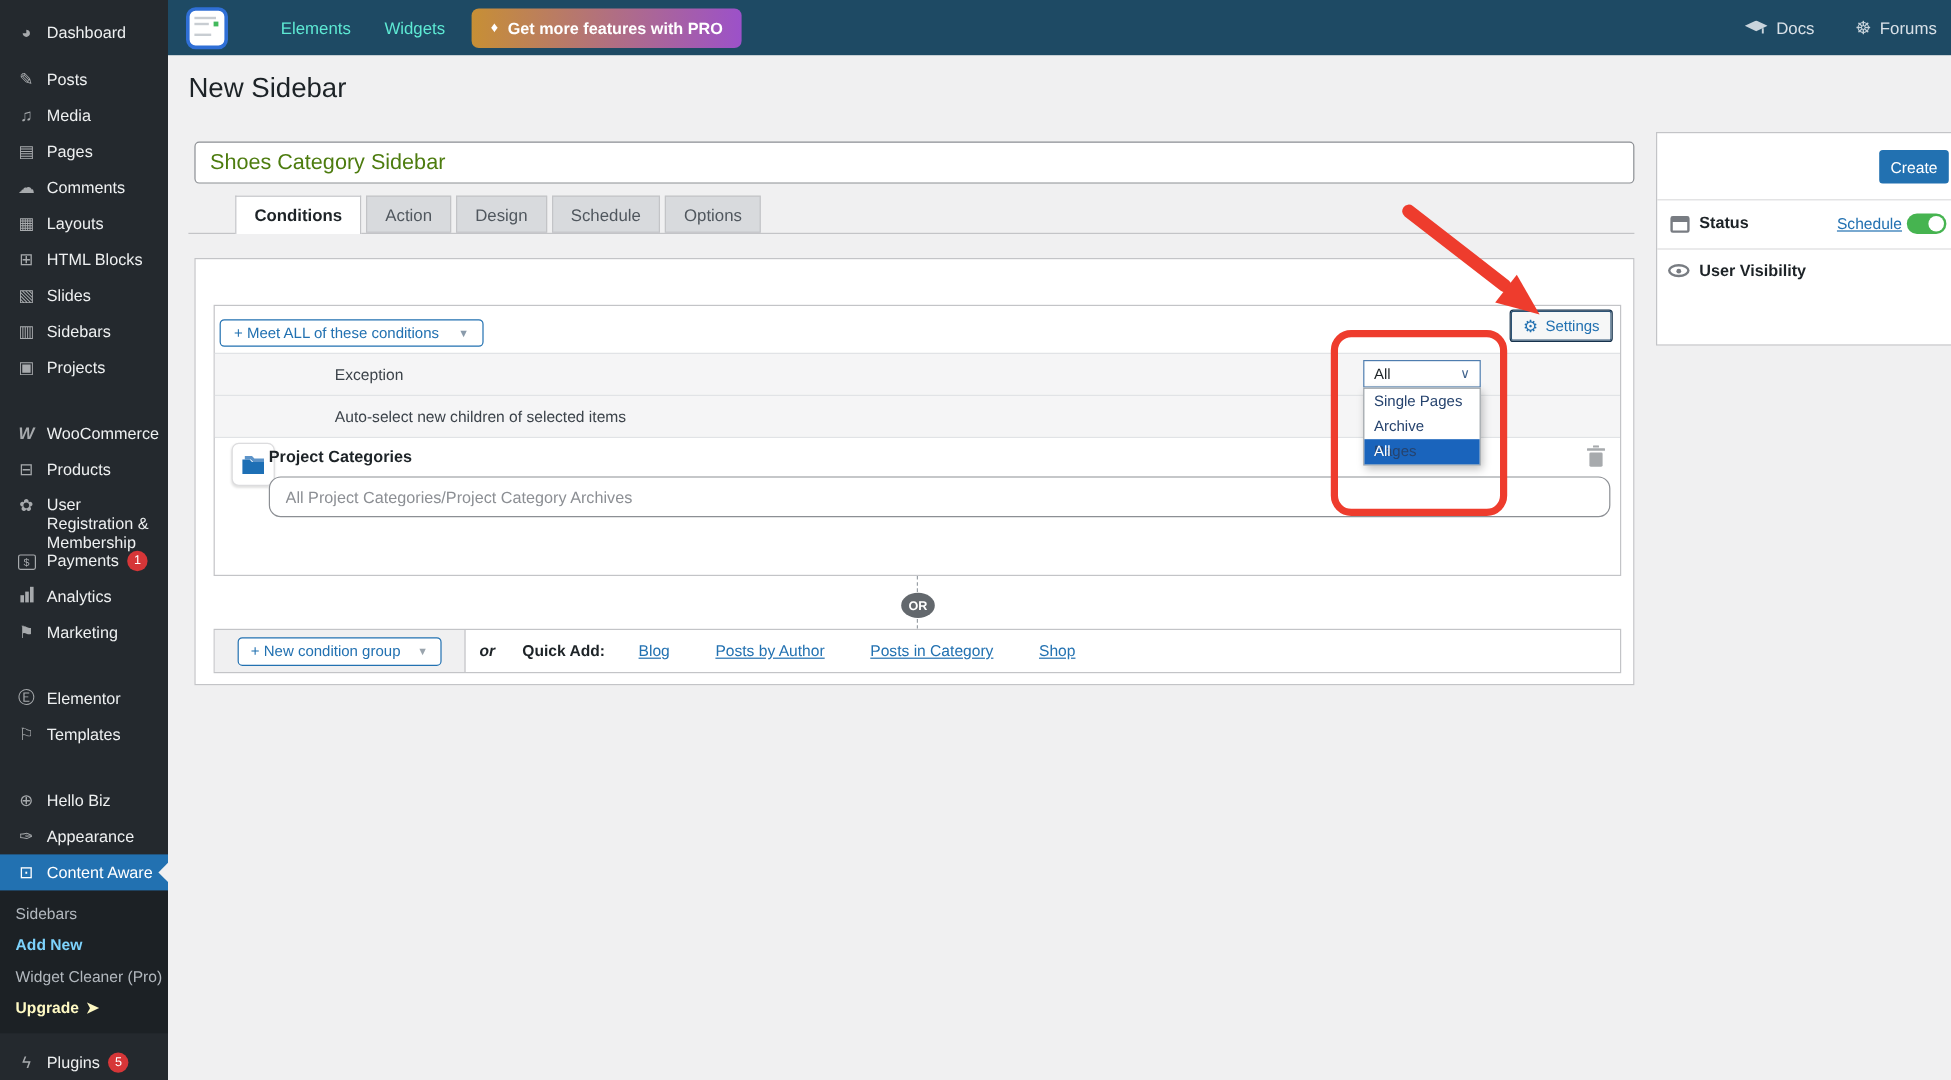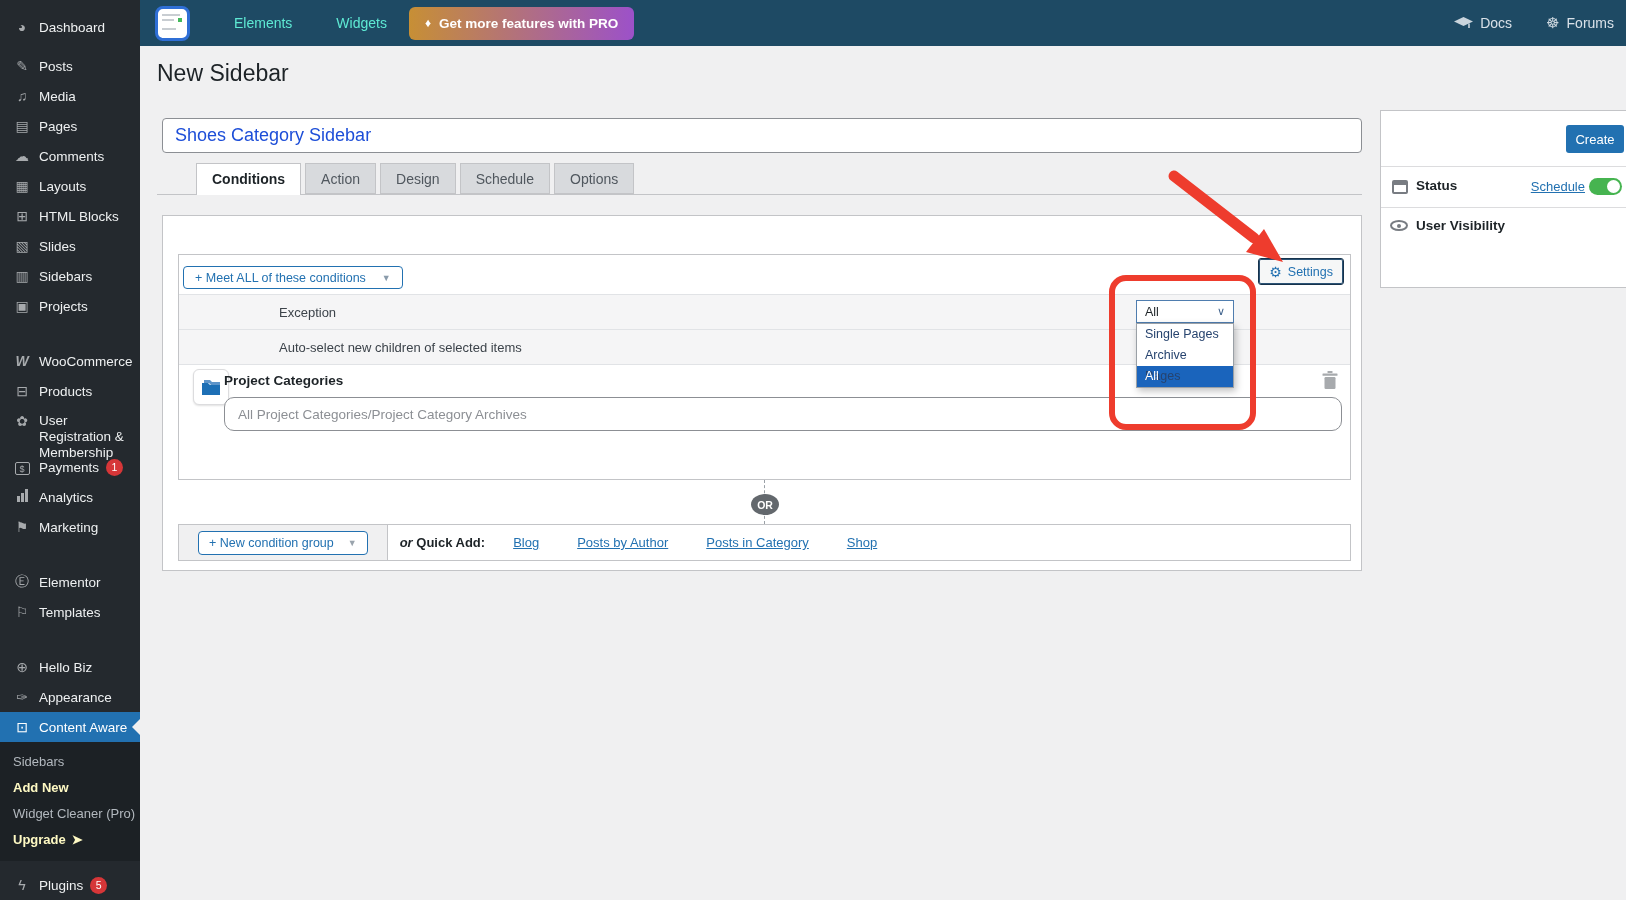--- a/index.html
+++ b/index.html
@@ -8,52 +8,52 @@
 
   
   .topbar { position: absolute; left: 140px; top: 0; width: 1486px; height: 46px; background: #1e4a64; display: flex; align-items: center; }
   .brand { width: 35px; height: 35px; margin-left: 15px; border: 3px solid #2f6fd6; border-radius: 8px; background: #fff; position: relative; overflow: hidden; }
   .brand i { position: absolute; left: 4px; height: 2px; background: #c8cdd2; }
   .brand i.l1 { top: 5px; width: 18px; }
   .brand i.l2 { top: 10px; width: 12px; }
   .brand i.l3 { top: 19px; width: 14px; }
   .brand i.dot { left: 20px; top: 9px; width: 4px; height: 4px; background: #43b95c; }
   .tnav { color: #5eead4; font-size: 14px; margin-left: 44px; cursor: pointer; }
-  .tnav + .tnav { margin-left: 44px; }
+  .tnav + .tnav { margin-left: 28px; }
   .pro-btn { margin-left: 22px; height: 33px; padding: 0 16px; display: flex; align-items: center; gap: 8px; border-radius: 6px; background: linear-gradient(90deg, #c78f35, #9c51c9); color: #fff; font-size: 13.5px; font-weight: bold; cursor: pointer; }
   .pro-btn .gem { font-size: 12px; }
   .tright { margin-left: auto; margin-right: 12px; display: flex; align-items: center; gap: 34px; color: #d9e1e8; font-size: 14px; }
   .tlink { display: flex; align-items: center; gap: 7px; cursor: pointer; }
   .tlink .sym { font-size: 15px; color: #c9d4dc; }
 
   
   .adminmenu { position: absolute; left: 0; top: 0; width: 140px; height: 900px; background: #24292e; color: #eef0f1; font-size: 13.5px; }
   .mi { display: flex; align-items: center; height: 30px; padding-left: 12px; position: relative; cursor: pointer; }
   .mi .ic { width: 20px; margin-right: 7px; color: #a7aaad; font-size: 14px; text-align: center; flex: none; }
   .mi .lbl { white-space: nowrap; }
   .mi.two { height: 46px; align-items: flex-start; padding-top: 7px; }
   .mi.two .lbl { white-space: normal; line-height: 16px; width: 98px; }
   .mi.active { background: #2271b1; color: #fff; }
   .mi.active .ic { color: #fff; }
   .mi.active:after { content: ""; position: absolute; right: 0; top: 50%; margin-top: -8px; border: 8px solid transparent; border-right-color: #f0f0f1; }
   .badge { background: #d63638; color: #fff; border-radius: 50%; min-width: 17px; height: 17px; line-height: 17px; text-align: center; font-size: 10.5px; margin-left: 7px; display: inline-block; }
   .sp8 { height: 9px; } .sp25 { height: 25px; } .sp12 { height: 12px; }
   .submenu { background: #1c2125; padding: 7px 0 8px; }
   .smi { height: 26px; line-height: 26px; padding-left: 13px; color: #b2b8be; font-size: 13px; cursor: pointer; }
-  .smi.current { color: #fef9c3; font-weight: bold; }
+  .smi.current { color: #7dd3fc; font-weight: bold; }
   .smi.upgrade { color: #fef9c3; font-weight: bold; }
   .smi.upgrade .arr { margin-left: 6px; }
   .paybox { display: inline-block; width: 15px; height: 13px; line-height: 12px; border: 1.5px solid #a7aaad; border-radius: 2px; font-size: 9px; text-align: center; }
   .bars { display: inline-flex; align-items: flex-end; gap: 1px; height: 13px; }
   .bars b { width: 3px; background: #a7aaad; display: inline-block; }
   .bars .b1 { height: 6px; } .bars .b2 { height: 9px; } .bars .b3 { height: 13px; }
 
   
   .page-title { position: absolute; left: 157px; top: 60px; font-size: 23px; font-weight: 400; color: #1d2327; }
-  .title-input { position: absolute; left: 162px; top: 118px; width: 1200px; height: 35px; border: 1px solid #8c8f94; border-radius: 4px; background: #fff; font-family: "Liberation Sans", sans-serif; font-size: 18px; color: #1d4ed8; padding: 0 12px; }
+  .title-input { position: absolute; left: 162px; top: 118px; width: 1200px; height: 35px; border: 1px solid #8c8f94; border-radius: 4px; background: #fff; font-family: "Liberation Sans", sans-serif; font-size: 18px; color: #4d7c0f; padding: 0 12px; }
   .tabs { position: absolute; left: 196px; top: 163px; display: flex; gap: 4px; z-index: 2; }
   .tab { height: 31px; line-height: 30px; padding: 0 15px; background: #d8dadd; border: 1px solid #c3c4c7; font-size: 14px; color: #50575e; cursor: pointer; }
   .tab.active { background: #fff; font-weight: bold; color: #1d2327; height: 32px; border-bottom: none; }
   .tabline { position: absolute; left: 157px; top: 194px; width: 1205px; height: 1px; background: #c3c4c7; z-index: 1; }
 
   .panel { position: absolute; left: 162px; top: 215px; width: 1200px; height: 356px; background: #fff; border: 1px solid #c3c4c7; }
   .panel-h { height: 32px; line-height: 32px; padding: 0 12px; font-weight: bold; font-size: 13px; color: #1d2327; border-bottom: 1px solid #c3c4c7; }
 
   .group { position: absolute; left: 15px; top: 38px; width: 1173px; height: 226px; border: 1px solid #c3c4c7; background: #fff; }
   .group-strip { height: 39px; position: relative; }
@@ -71,21 +71,21 @@
 
   .or-line { position: absolute; left: 601px; top: 264px; height: 44px; border-left: 1px dashed #9aa0a6; }
   .or-badge { position: absolute; left: 588px; top: 278px; width: 28px; height: 21px; background: #63686d; border-radius: 50%; color: #fff; font-size: 10.5px; font-weight: bold; display: flex; align-items: center; justify-content: center; }
 
   .qbar { position: absolute; left: 15px; top: 308px; width: 1173px; height: 37px; border: 1px solid #c3c4c7; display: flex; align-items: center; background: #fff; }
   .qleft { background: #f0f0f1; height: 100%; display: flex; align-items: center; padding: 0 19px; border-right: 1px solid #c3c4c7; }
   .newgrp-btn { height: 24px; display: flex; align-items: center; padding: 0 10px; border: 1px solid #2271b1; border-radius: 4px; background: #fff; color: #2271b1; font-size: 12.5px; cursor: pointer; }
   .newgrp-btn .caret { margin-left: 14px; color: #9aa4ad; font-size: 9px; }
   .qtext { margin-left: 12px; font-size: 13px; color: #1d2327; }
   .qtext .or { font-style: italic; font-weight: bold; }
-  .qtext .qa { font-weight: bold; }
+  .qtext .qa { font-weight: bold; margin-left: 19px; }
   .qlinks { display: flex; gap: 38px; margin-left: 28px; }
   .qlinks a { color: #2271b1; font-size: 13px; text-decoration: underline; cursor: pointer; }
 
   
   .sel { position: absolute; left: 1136px; top: 300px; width: 98px; height: 23px; border: 1px solid #4f7daf; background: #fff; display: flex; align-items: center; padding: 0 8px; font-size: 12.5px; color: #1d2327; z-index: 6; cursor: pointer; }
   .sel .chev { margin-left: auto; color: #3f628c; font-size: 11px; }
   .list { position: absolute; left: 1136px; top: 323px; width: 98px; background: #fff; border: 1px solid #9aa0a6; box-shadow: 2px 3px 7px rgba(0,0,0,.25); z-index: 6; }
   .opt { height: 21px; line-height: 21px; padding: 0 8px; font-size: 12.5px; color: #26436e; cursor: pointer; }
   .opt.hl { background: #1a64bc; color: #fff; }
 

